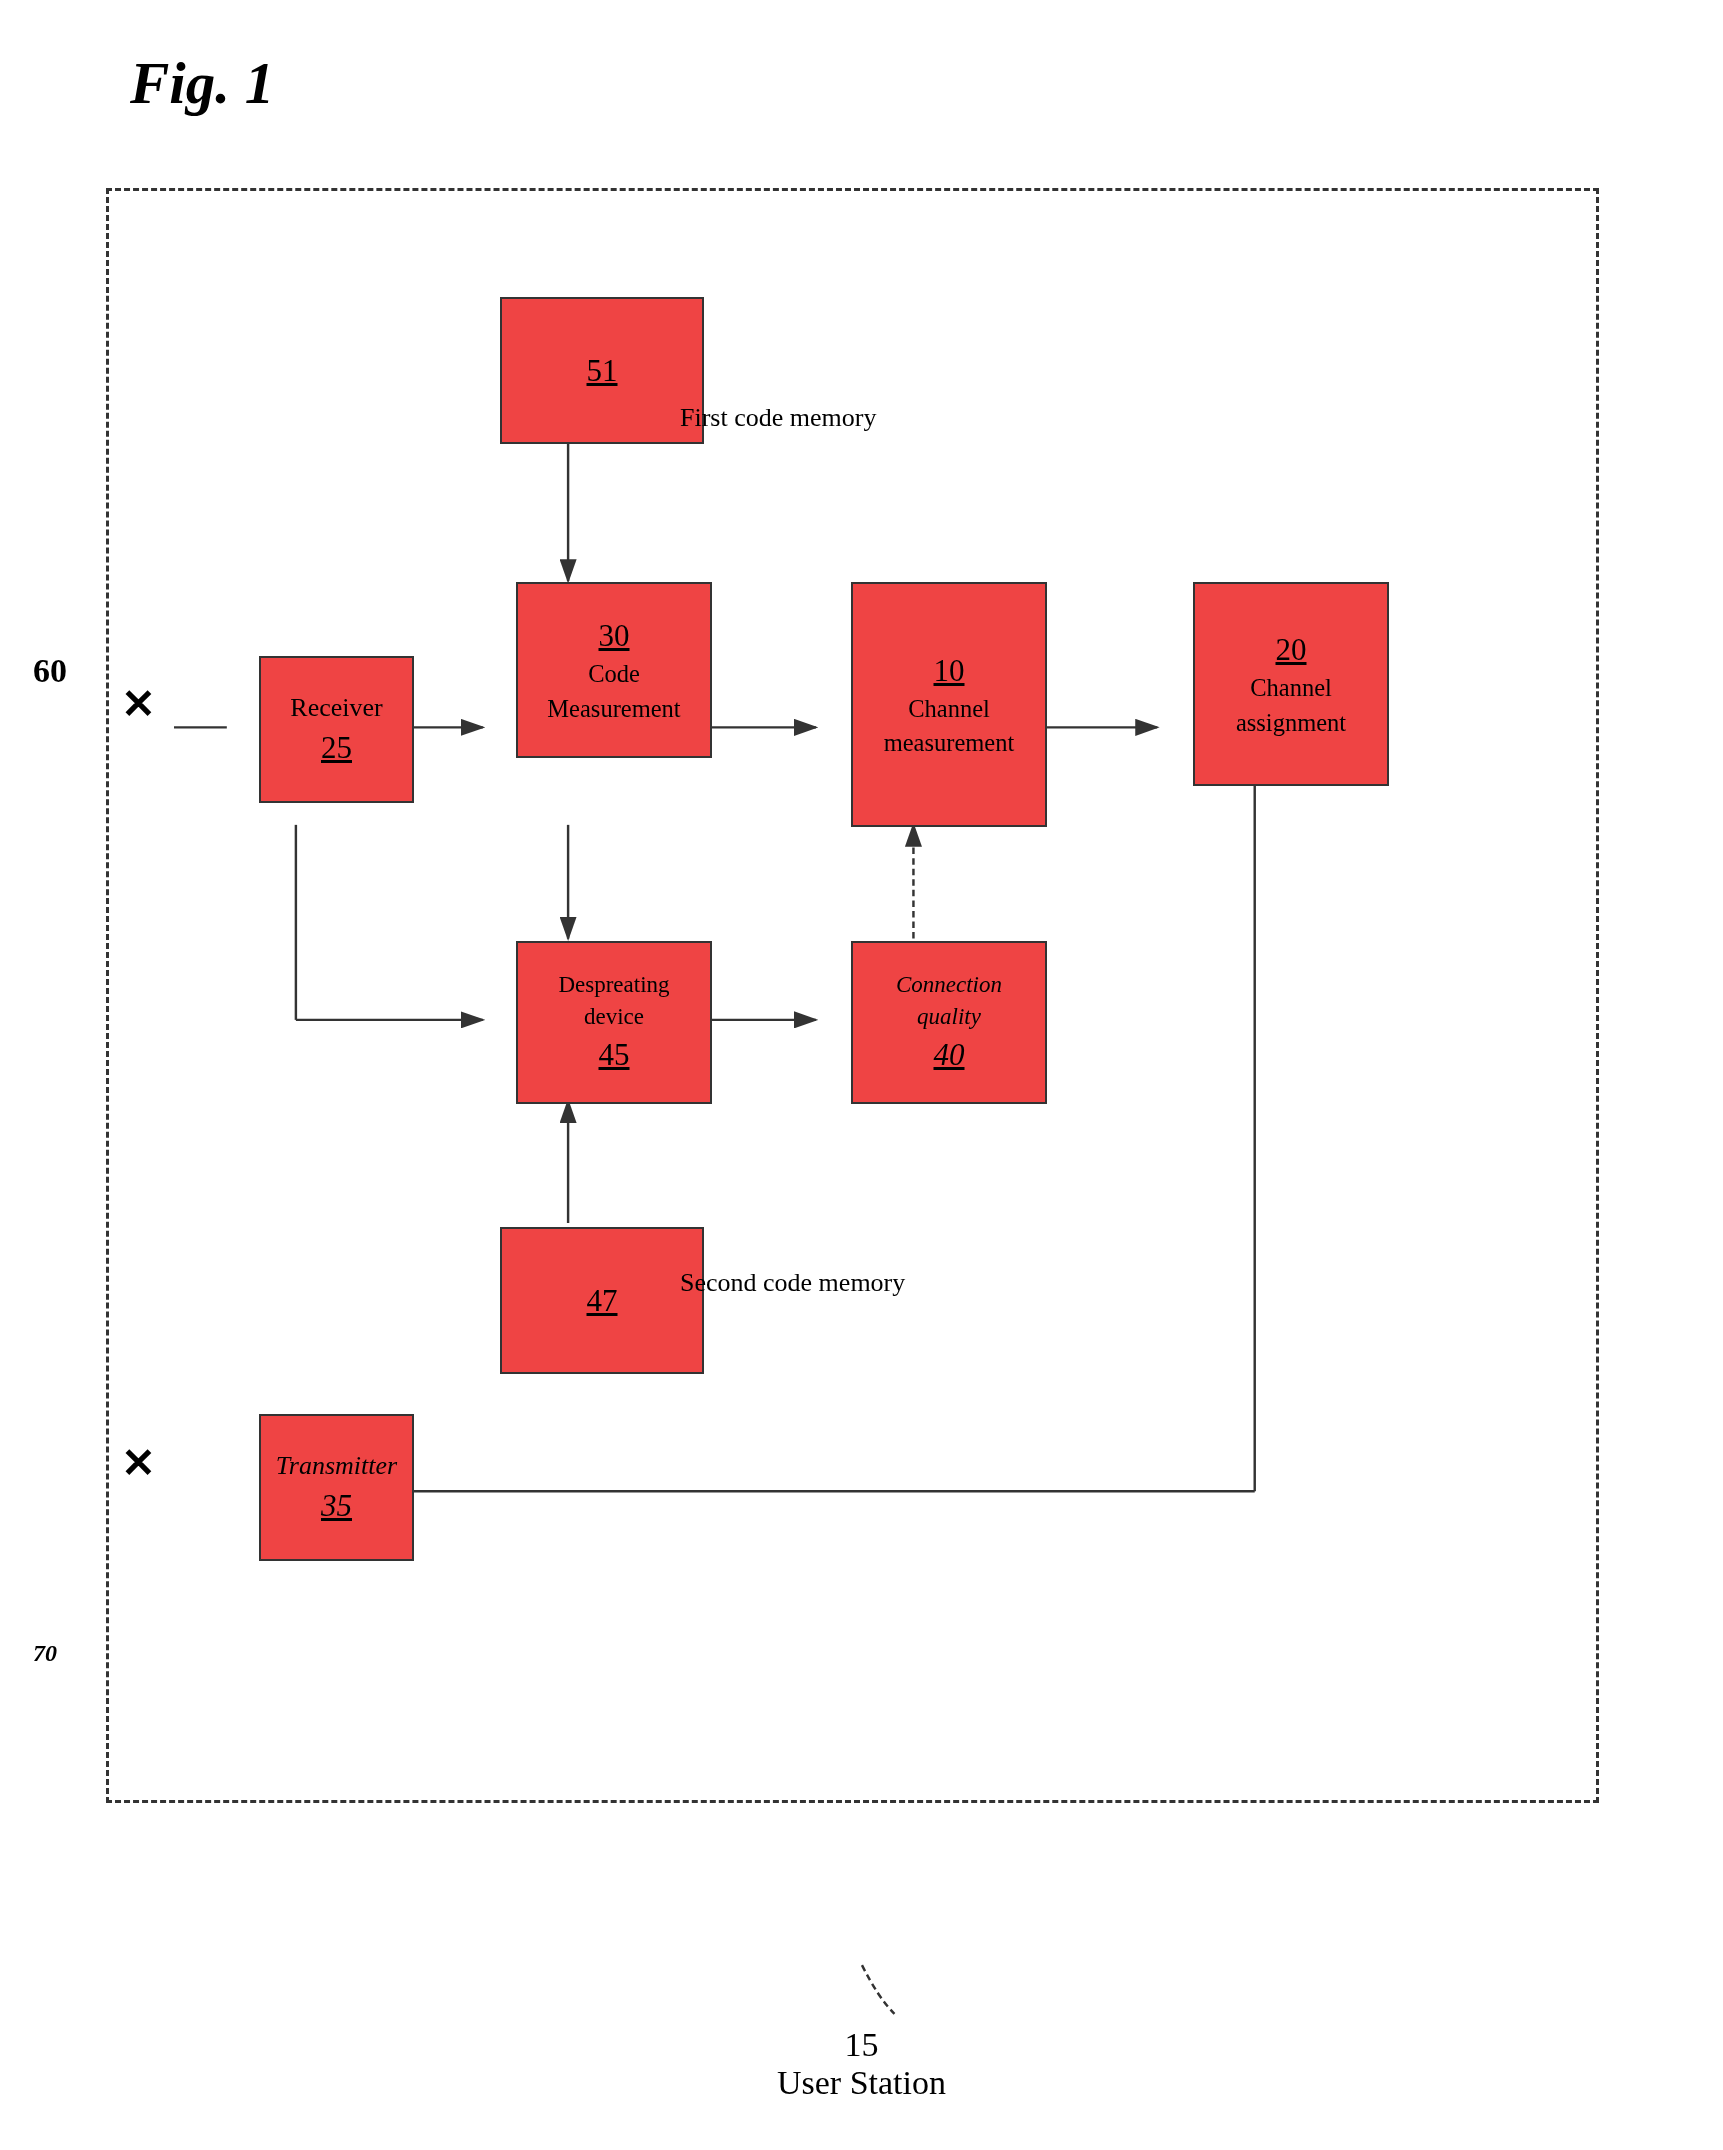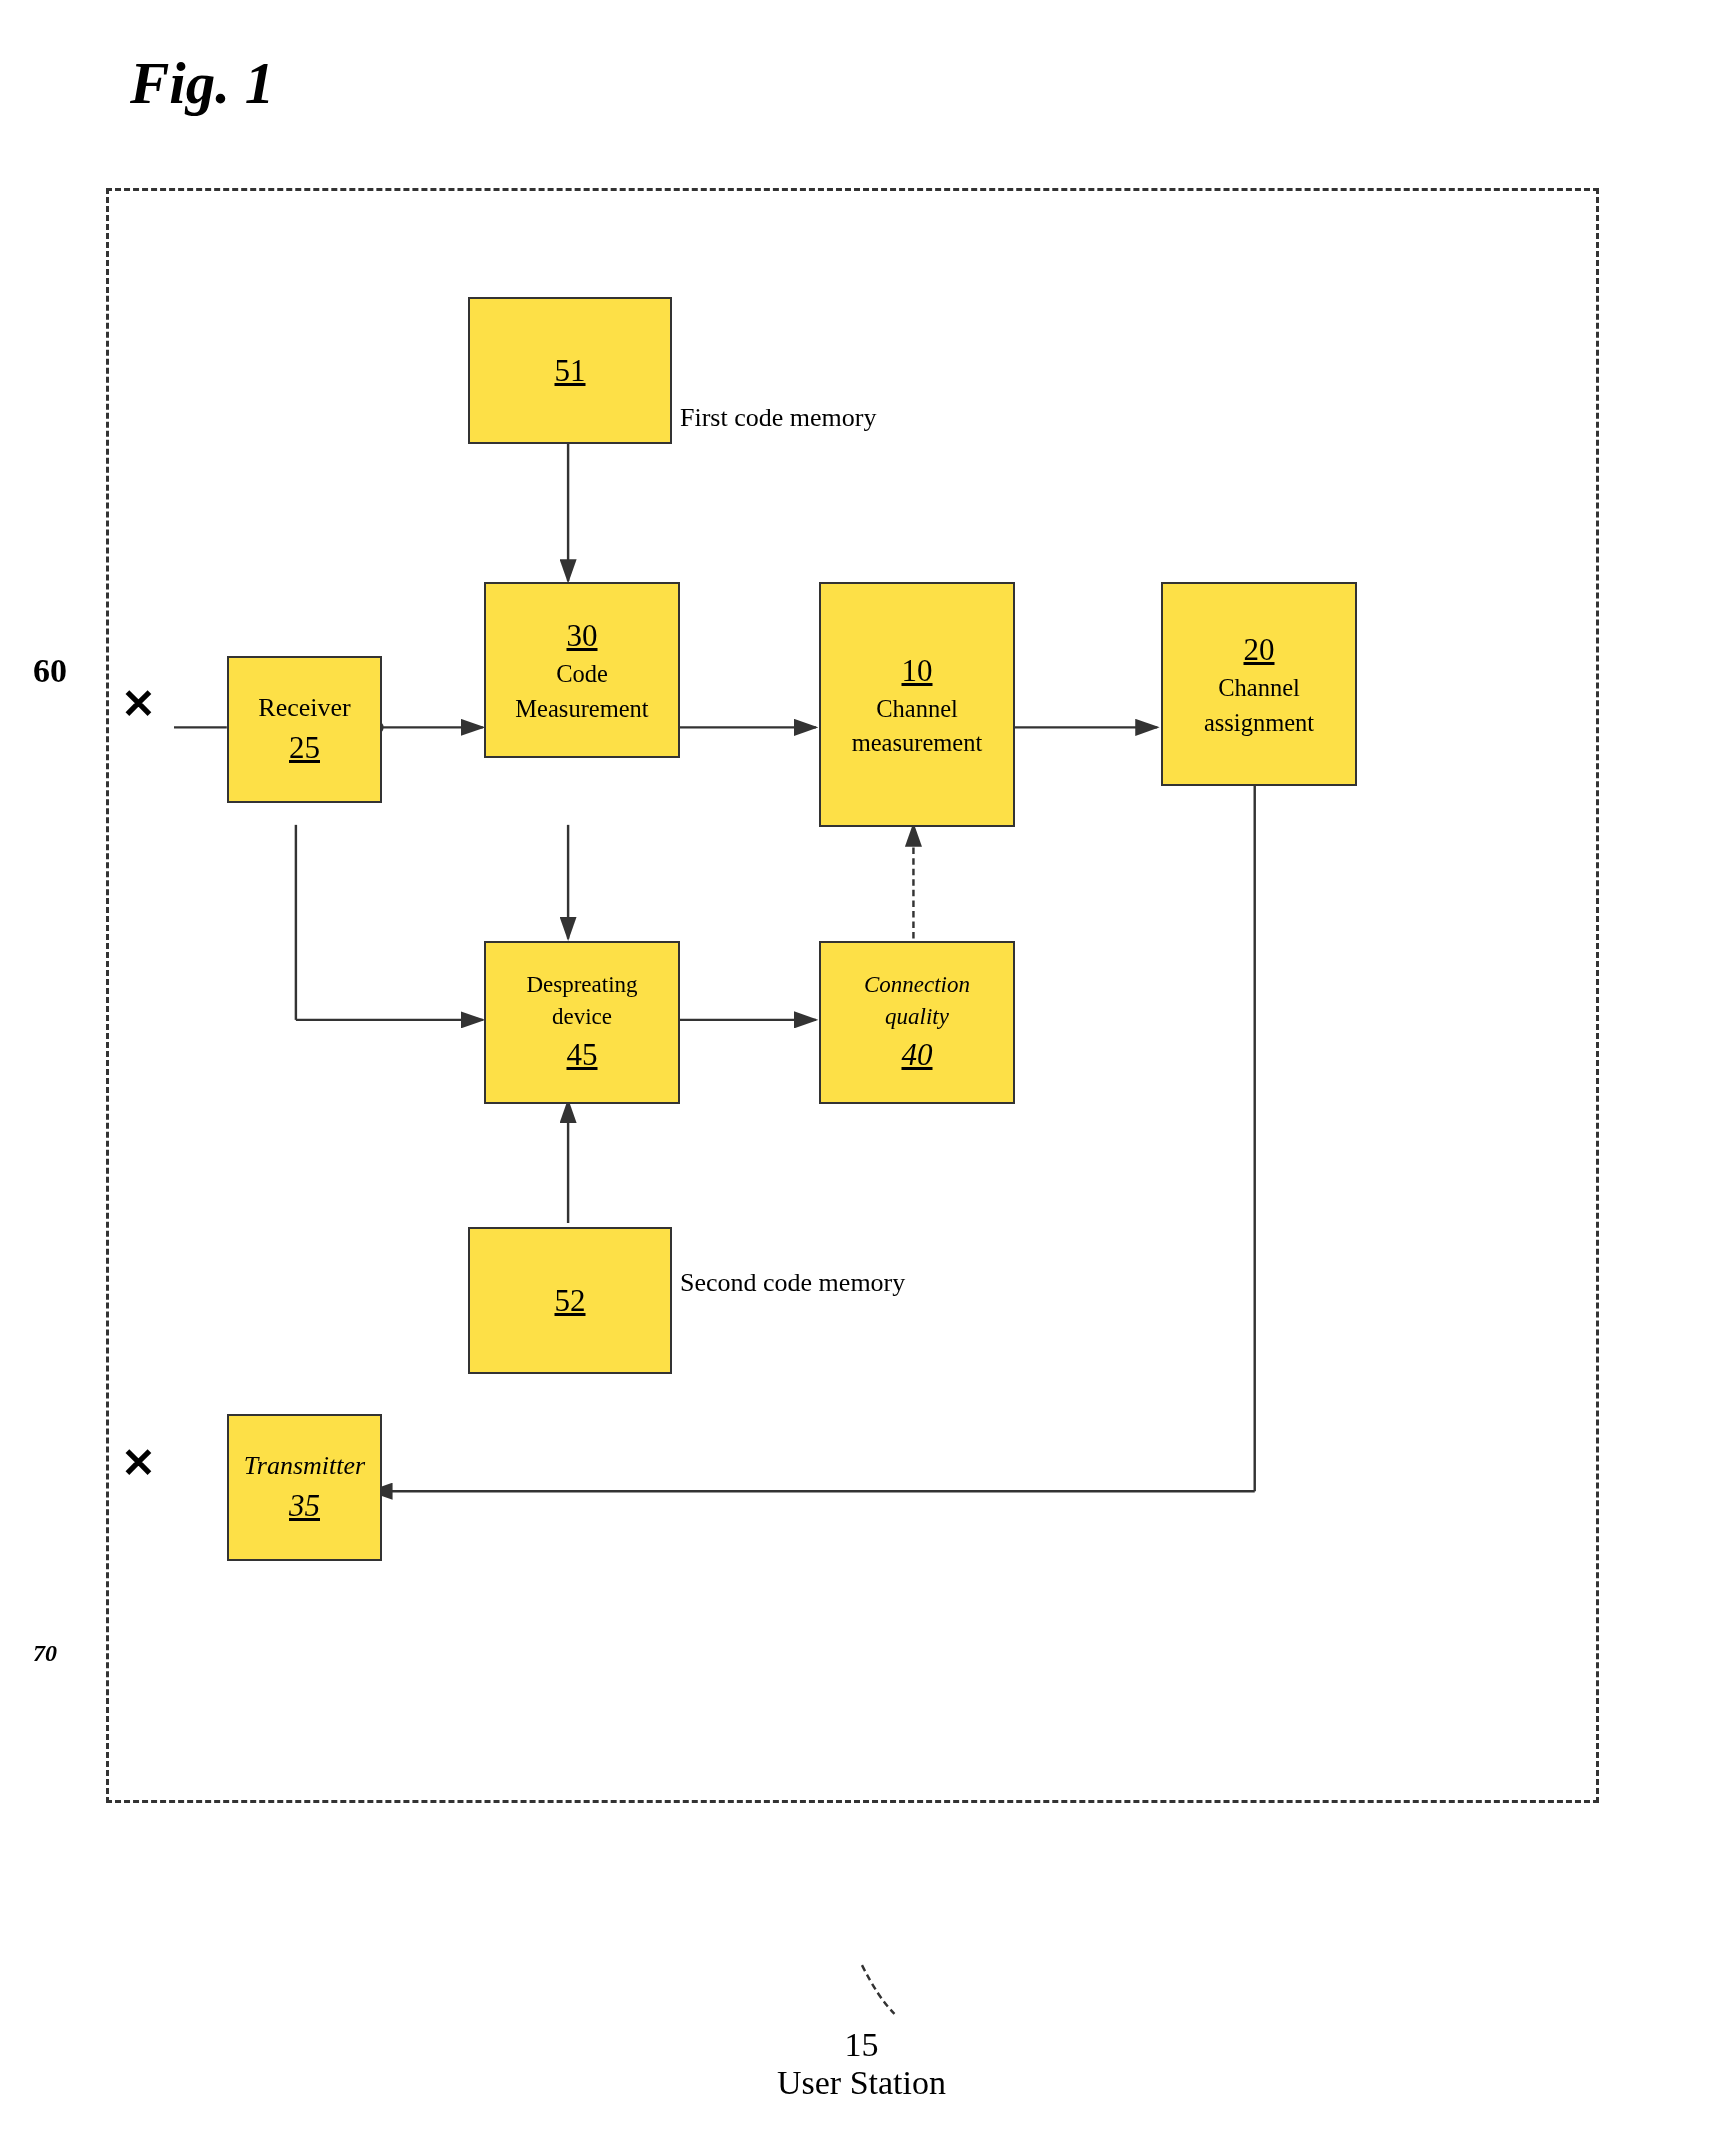--- a/index.html
+++ b/index.html
@@ -28,28 +28,29 @@
       left: 106px;
       width: 1493px;
       height: 1615px;
       border: 3.3px dashed #333;
     }
 
     
     .block {
       position: absolute;
       border: 2.4px solid #333;
-      background: #fde047;
+      background: #ef4444;
       display: flex;
       flex-direction: column;
       align-items: center;
       justify-content: center;
       text-align: center;
       font-size: 28px;
       line-height: 1.4;
+      margin-left: 32px;
     }
 
     .block .block-num {
       text-decoration: underline;
       font-size: 31px;
       font-weight: normal;
     }
 
     
     .arrows-svg {
@@ -145,21 +146,21 @@
     <span class="block-num">45</span>
   </div>
 
   <div class="block" style="left: 710px; top: 750px; width: 196px; height: 163px; font-style: italic;">
     <span style="font-size:23px; white-space:pre-line;">Connection
 quality</span>
     <span class="block-num">40</span>
   </div>
 
   <div class="block" style="left: 359px; top: 1036px; width: 204px; height: 147px;">
-    <span class="block-num">52</span>
+    <span class="block-num">47</span>
   </div>
 
   <div class="block" style="left: 118px; top: 1223px; width: 155px; height: 147px; font-style: italic;">
     <span style="font-size:26px;">Transmitter</span>
     <span class="block-num">35</span>
   </div>
 
   <div class="label-outside" style="left: 571px; top: 196px; margin-top: 16px;">First code memory</div>
 
   <div class="label-outside" style="left: 571px; top: 1077px;">Second code memory</div>

